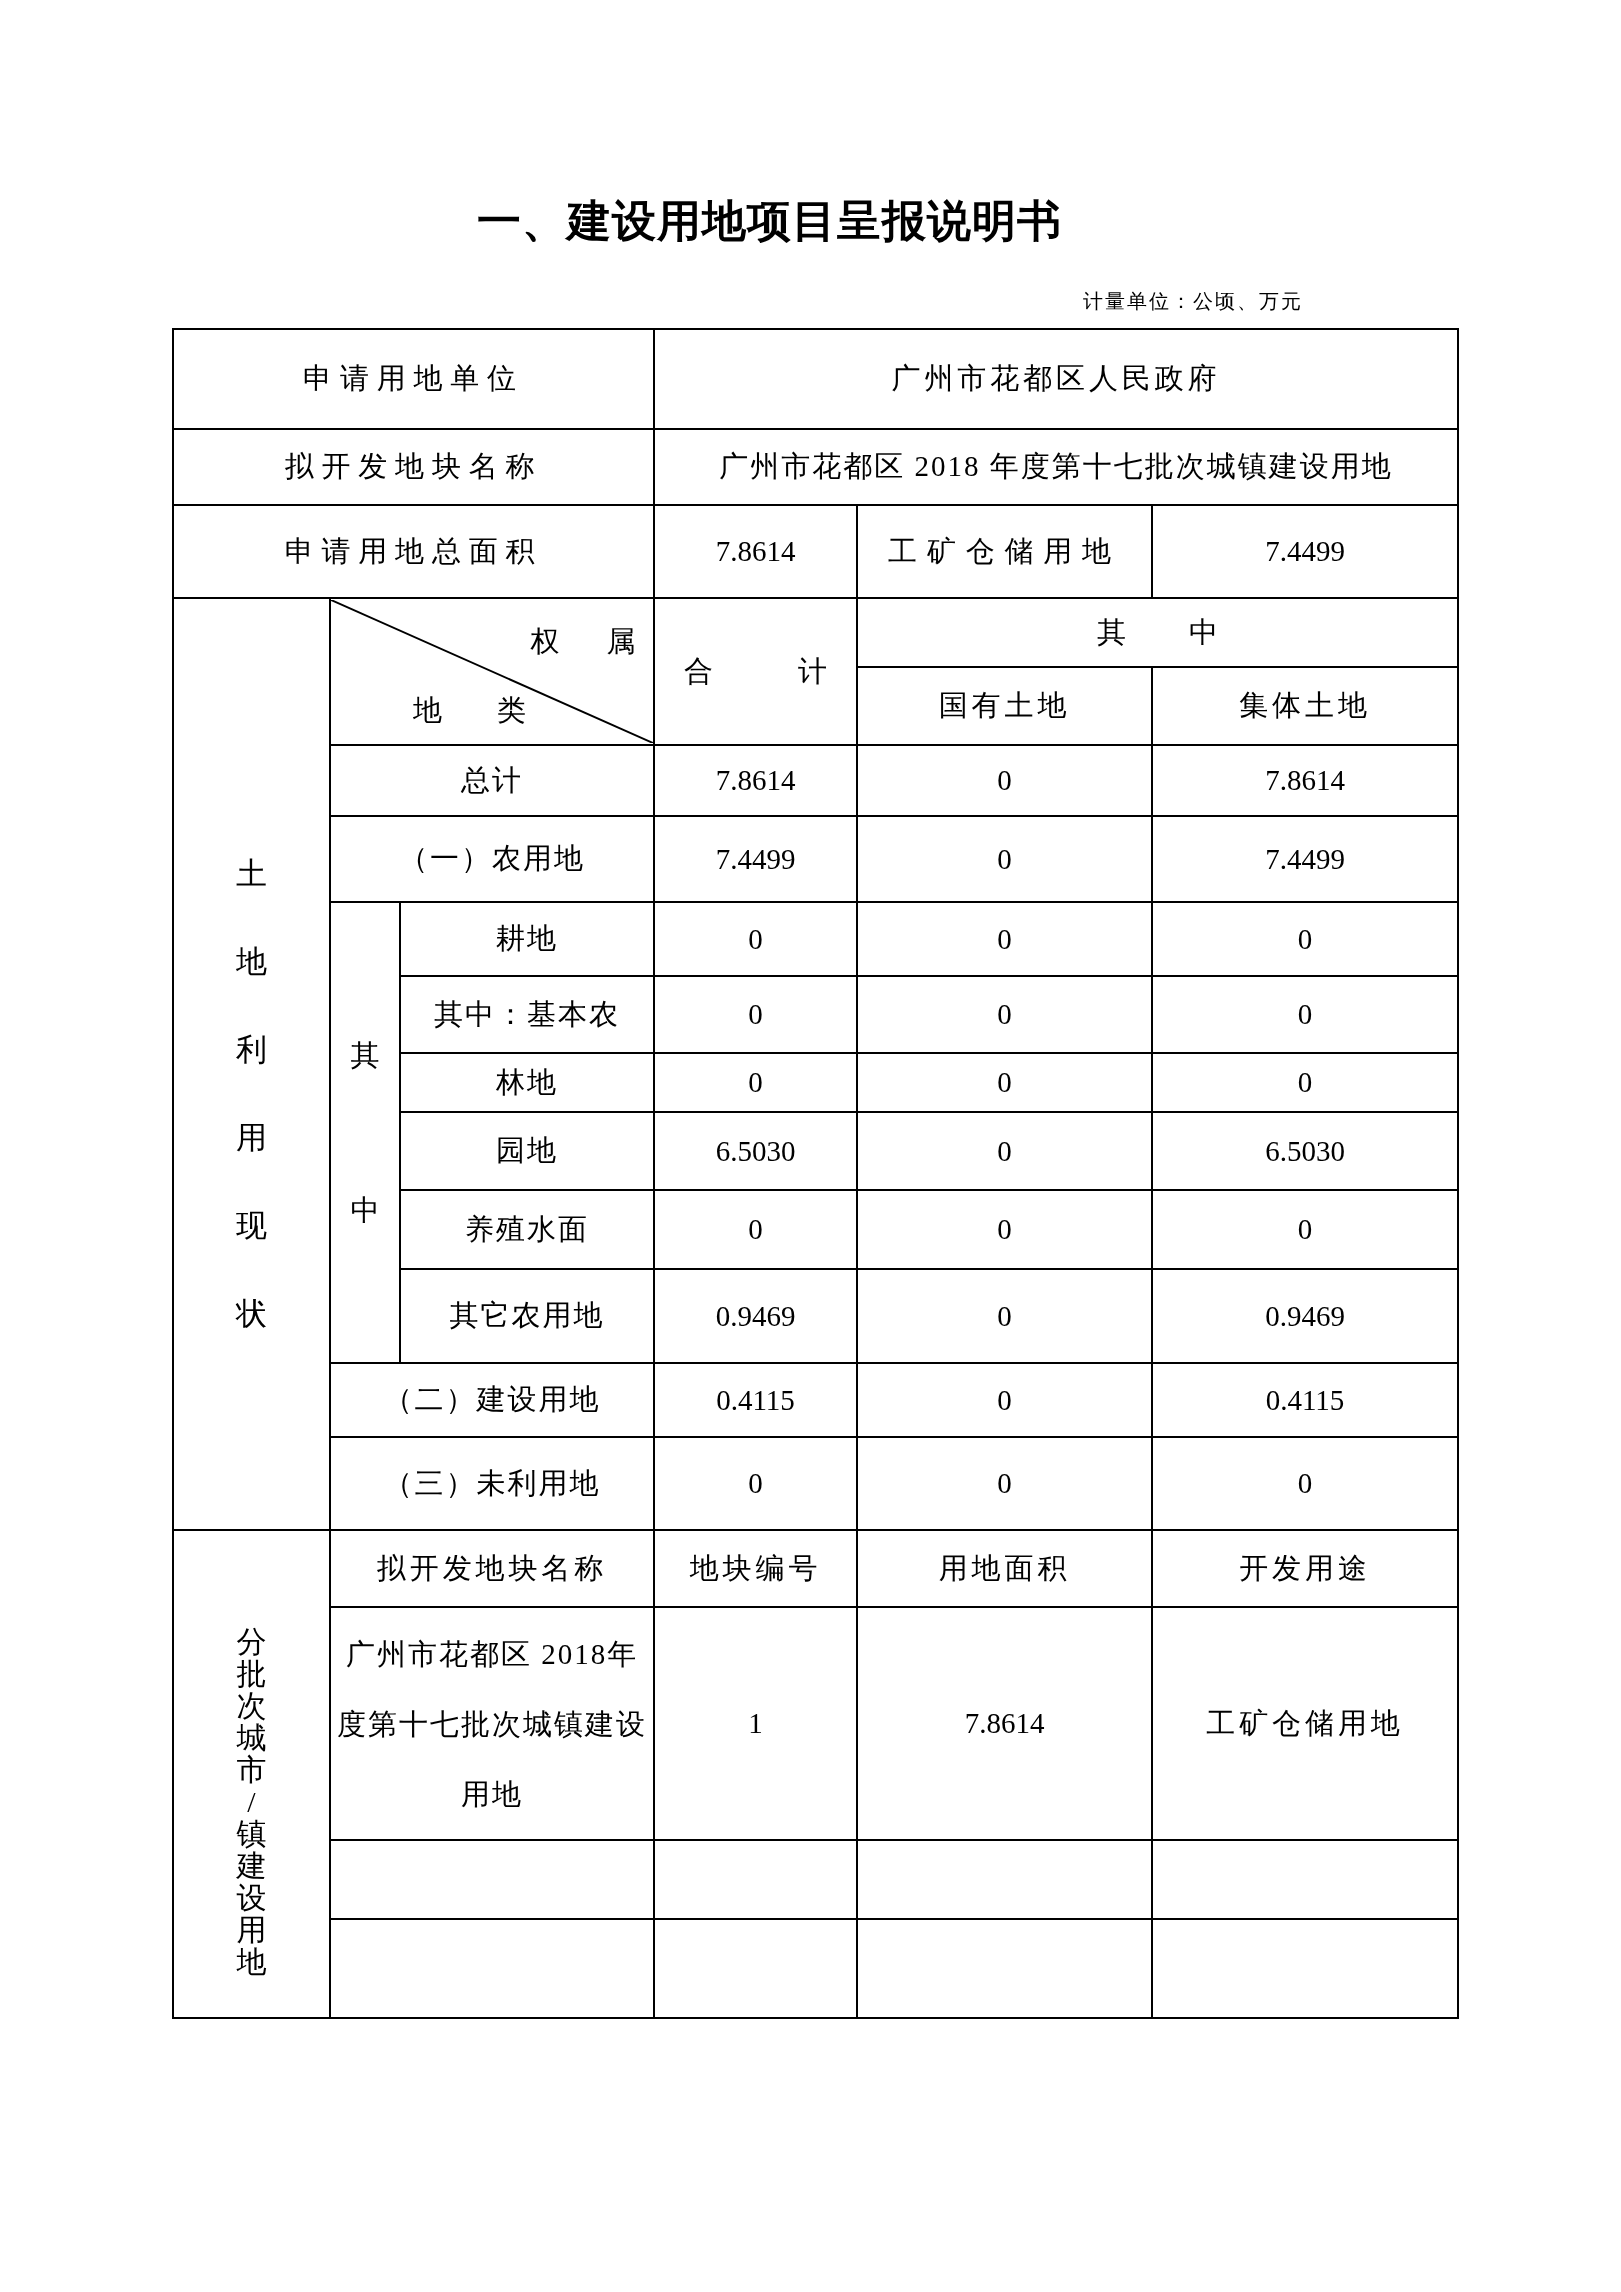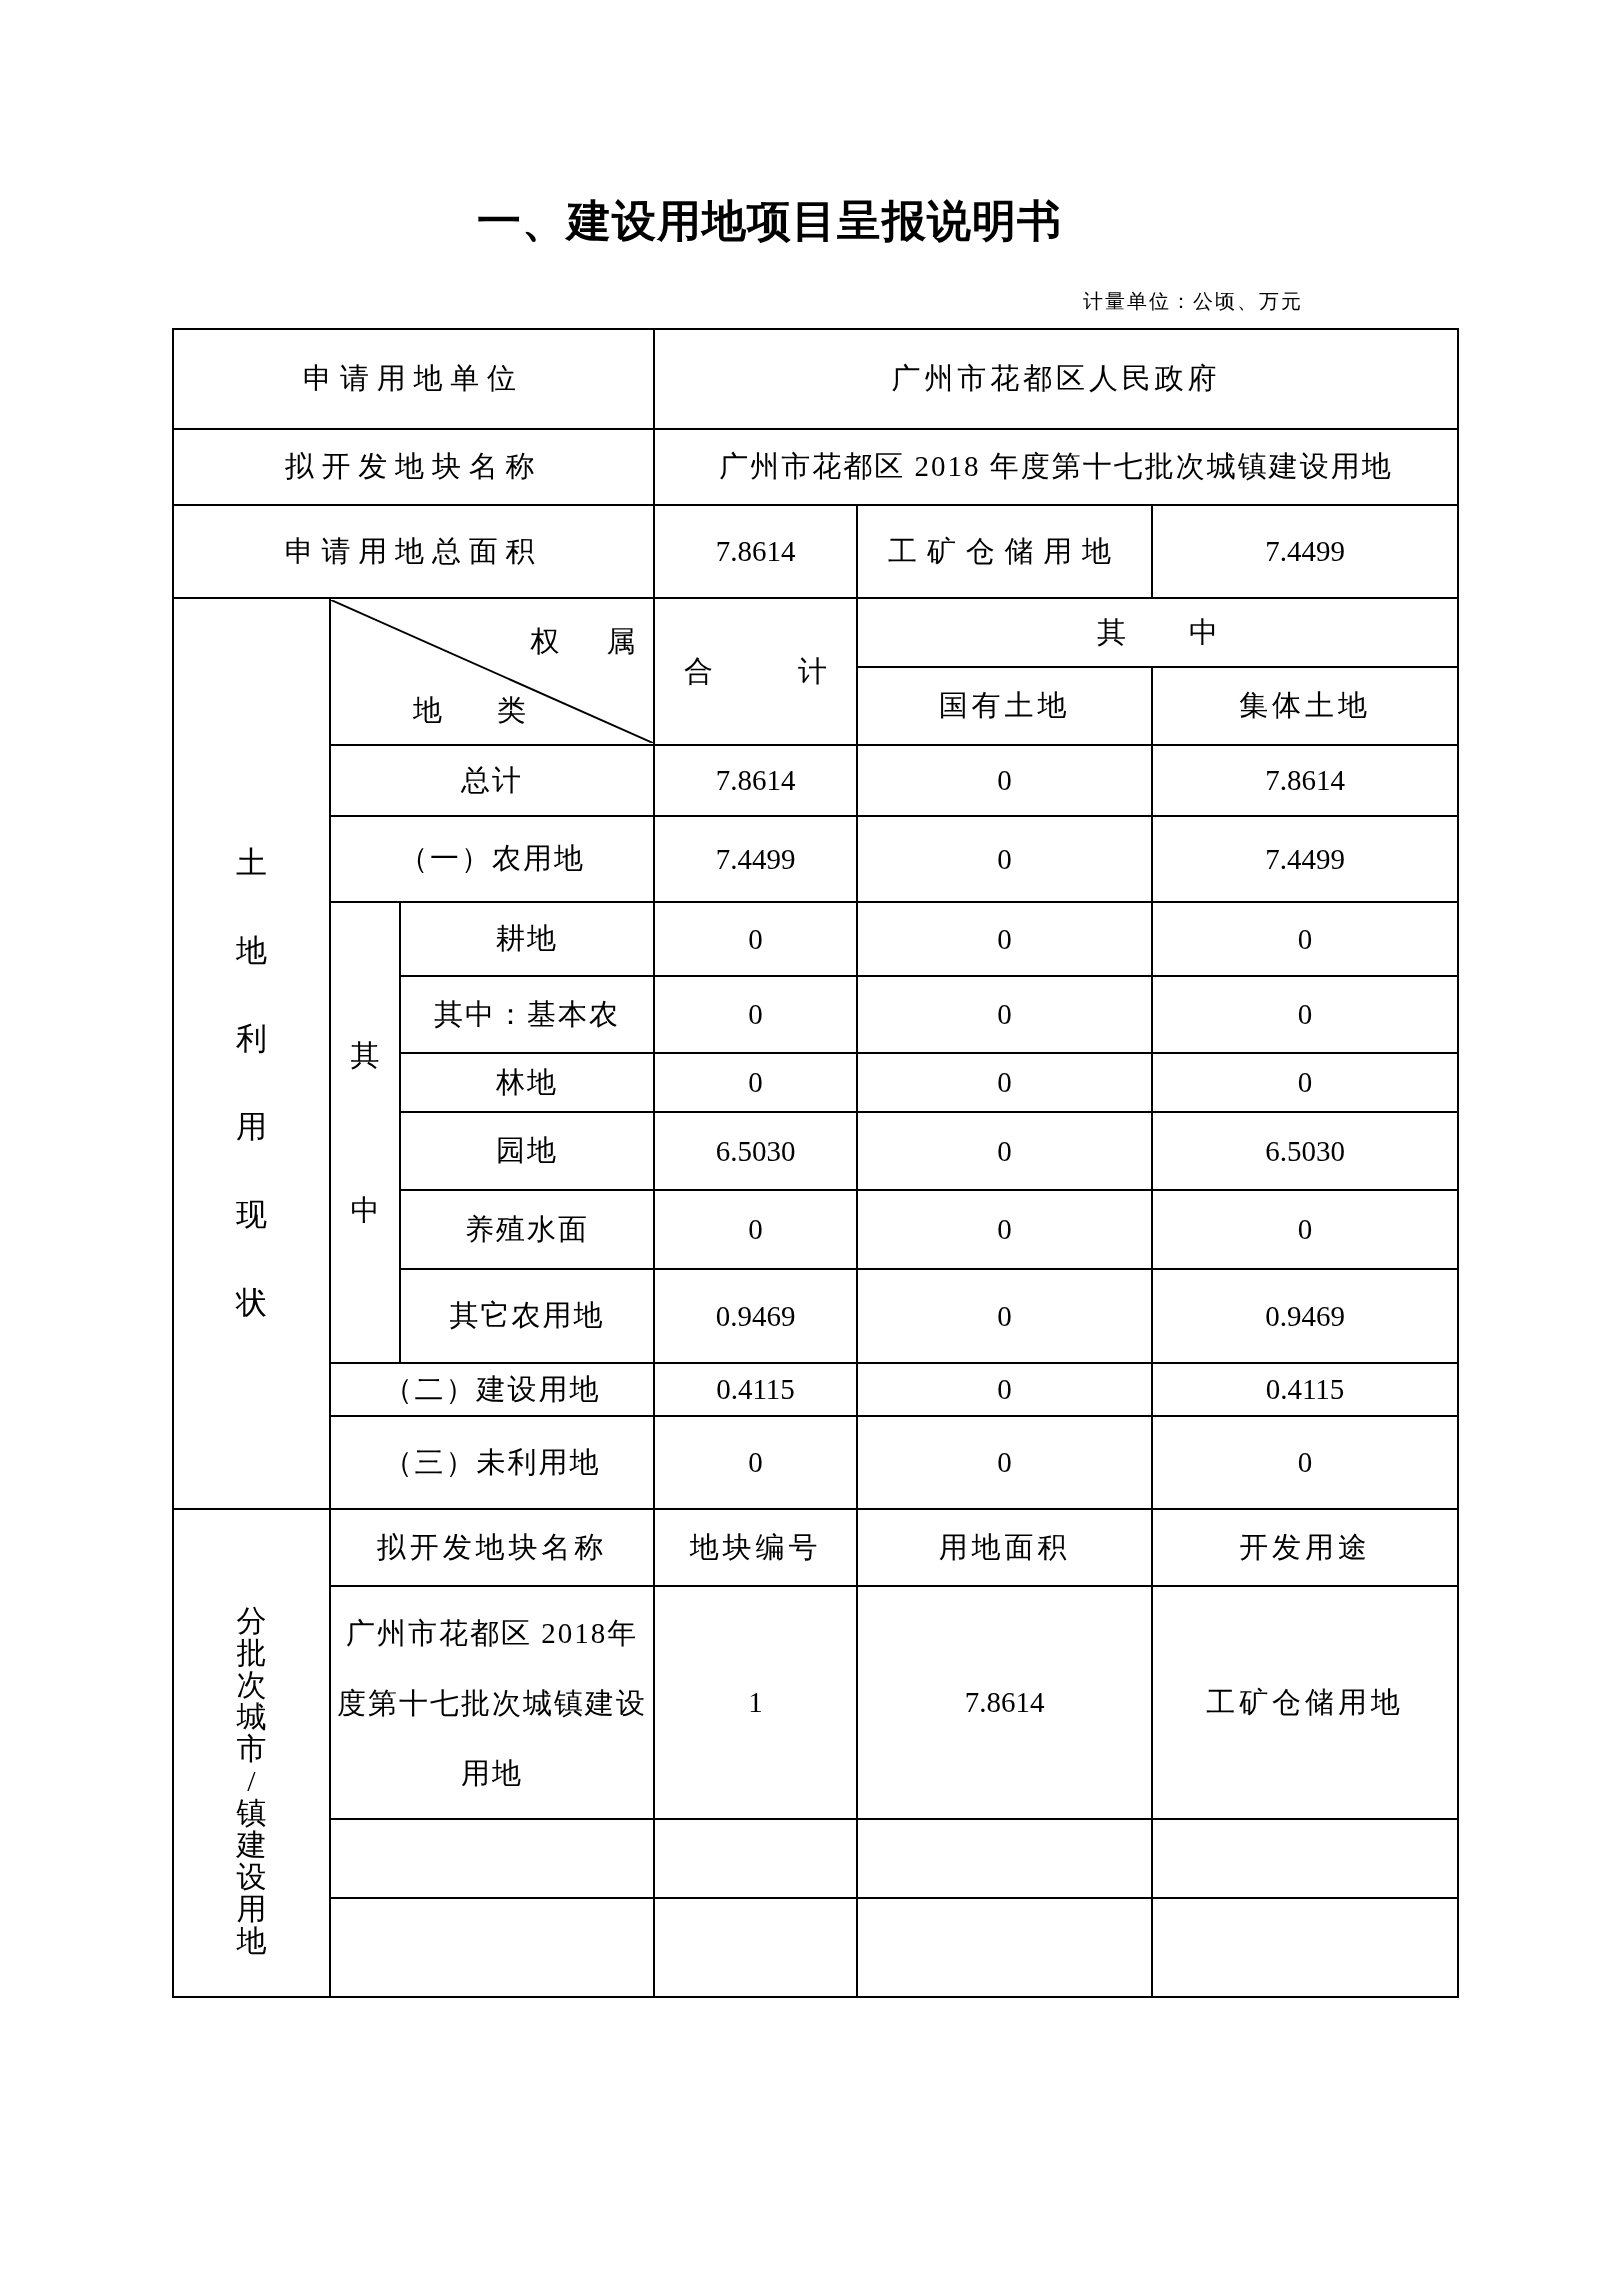--- a/index.html
+++ b/index.html
@@ -188,21 +188,21 @@
       <td>0</td>
     </tr>
 
     <tr style="height:94px">
       <td class="ls2">其它农用地</td>
       <td>0.9469</td>
       <td>0</td>
       <td>0.9469</td>
     </tr>
 
-    <tr style="height:53px">
+    <tr style="height:74px">
       <td colspan="2" class="ls2">（二）建设用地</td>
       <td>0.4115</td>
       <td>0</td>
       <td>0.4115</td>
     </tr>
 
     <tr style="height:93px">
       <td colspan="2" class="ls2">（三）未利用地</td>
       <td>0</td>
       <td>0</td>

